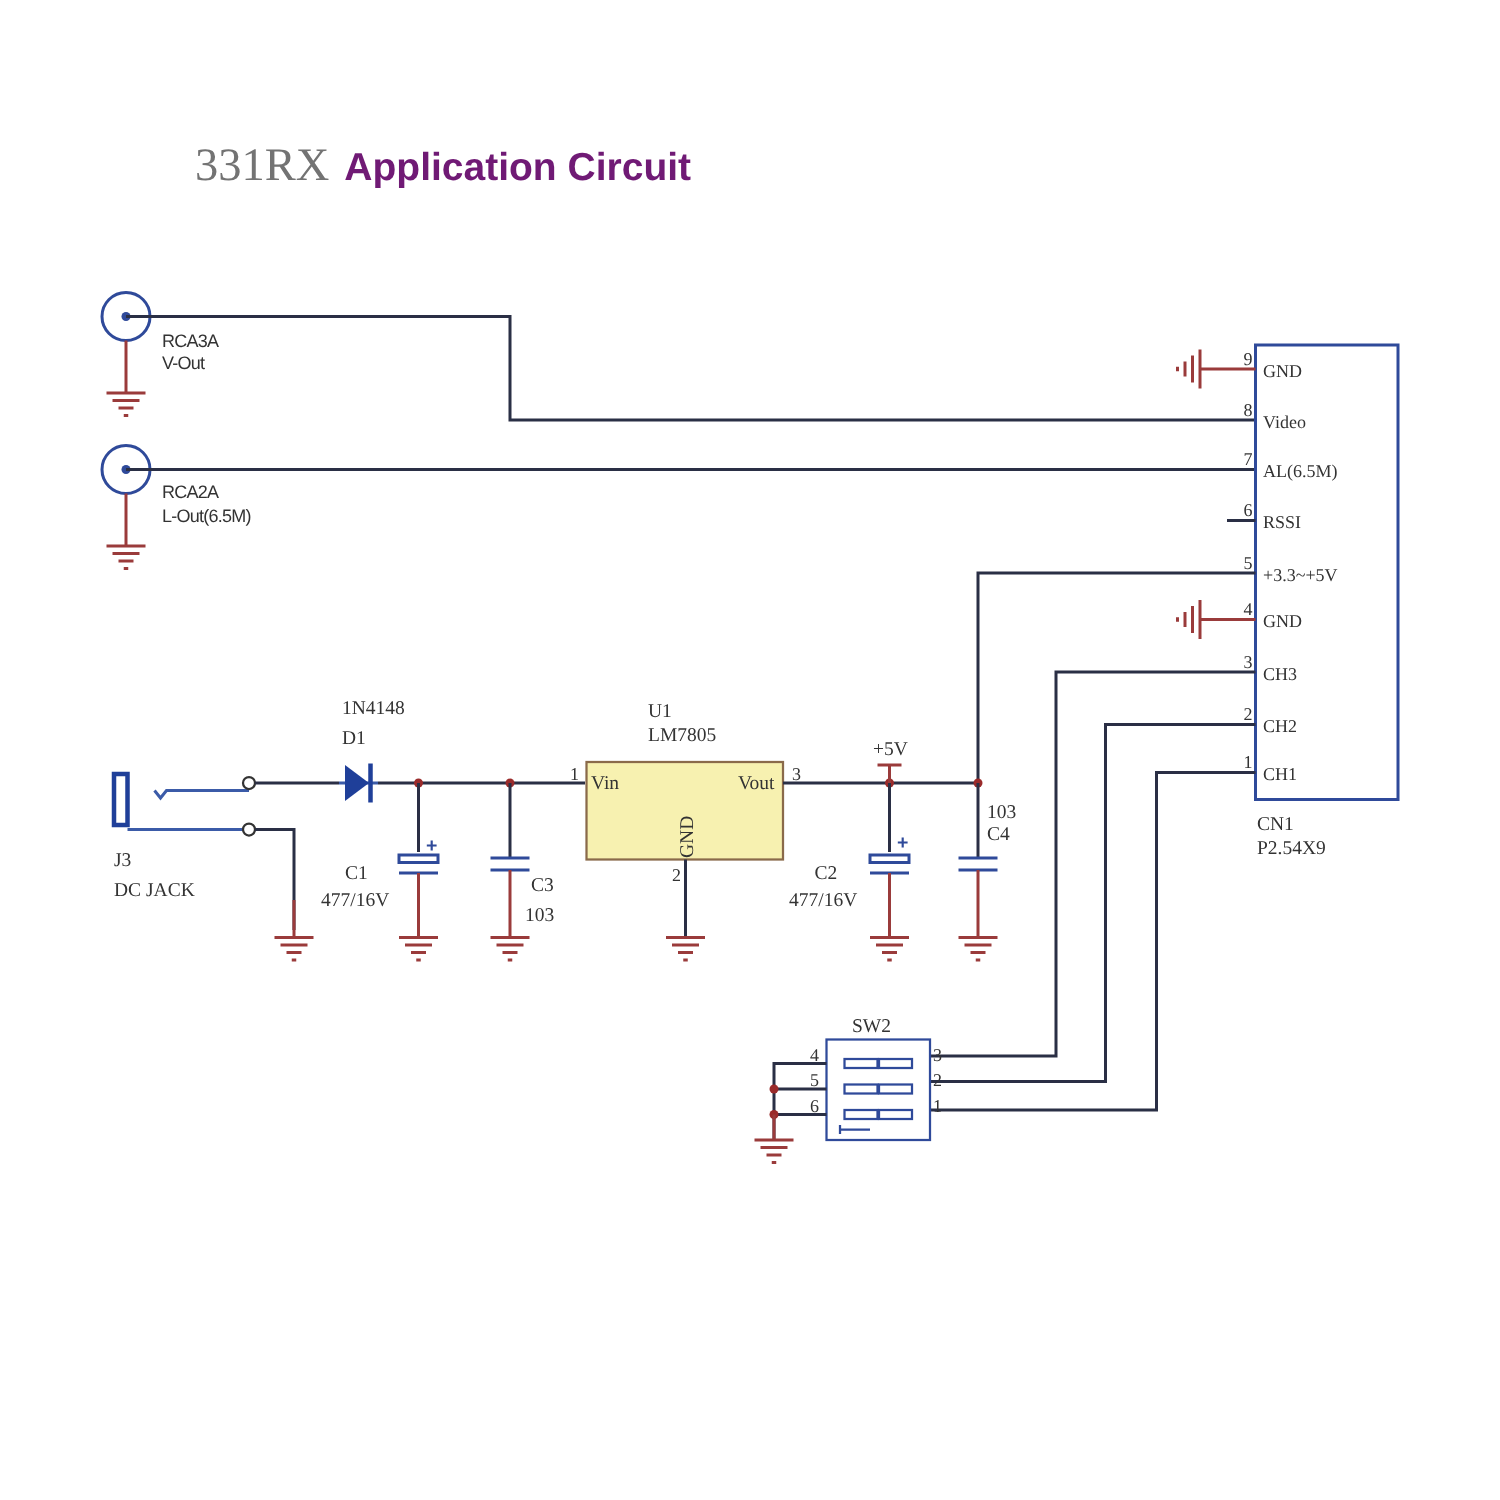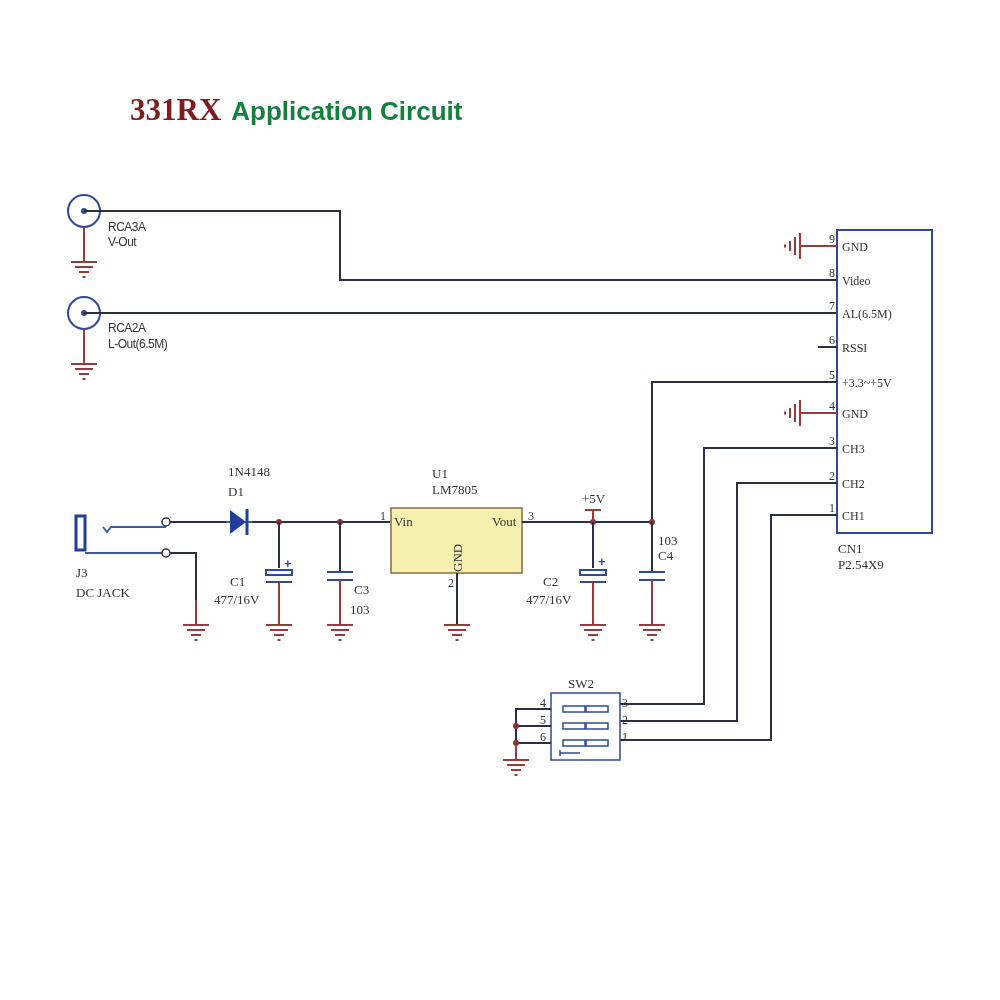--- a/index.html
+++ b/index.html
@@ -1,19 +1,19 @@
 <!DOCTYPE html>
 <html><head>
 <meta charset="utf-8">
 <style>
   html, body { margin:0; padding:0; background:#ffffff; }
   body { width:1000px; height:1000px; position:relative; overflow:hidden; }
   #title { position:absolute; left:130px; top:92px; white-space:nowrap; }
-  #title .t1 { font-family:"Liberation Serif", serif; font-weight:bold; font-size:31px; color:#7f1d1d; }
-  #title .t2 { font-family:"Liberation Sans", sans-serif; font-weight:bold; font-size:26px; color:#15803d; margin-left:10px; }
+  #title .t1 { font-family:"Liberation Serif", serif; font-weight:normal; font-size:31px; color:#737373; }
+  #title .t2 { font-family:"Liberation Sans", sans-serif; font-weight:bold; font-size:26px; color:#701a75; margin-left:10px; }
   svg { position:absolute; left:0; top:0; }
   .lbl { font-family:"Liberation Sans", sans-serif; font-size:12px; fill:#333; letter-spacing:-0.5px; }
   .slbl { font-family:"Liberation Serif", serif; font-size:13px; fill:#333; }
   .pin { font-family:"Liberation Serif", serif; font-size:12px; fill:#333; }
   .w { stroke:#2a2f45; stroke-width:2; fill:none; }
   .wb { stroke:#3b5ba8; stroke-width:2; fill:none; }
   .g { stroke:#9a3b3b; stroke-width:2; fill:none; }
   .comp { stroke:#2f4a9a; stroke-width:2; fill:none; }
 </style>
 </head>

